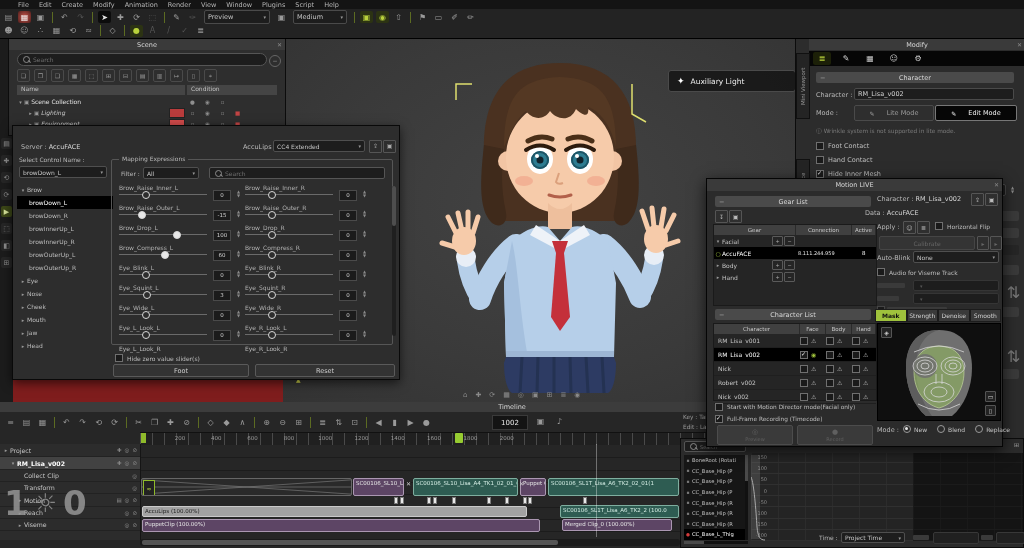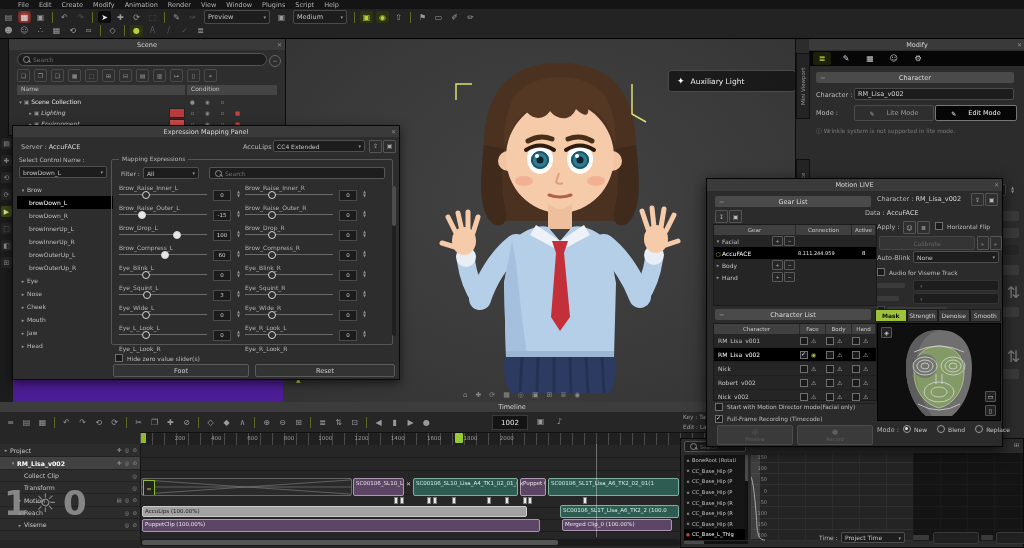--- a/index.html
+++ b/index.html
@@ -1,16 +1,16 @@
 <!DOCTYPE html>
 <html><head>
 <meta charset="utf-8">
 <style>
   html,body{margin:0;padding:0;background:#000}
-  #app{position:relative;width:1024px;height:548px;background:#4c1d95;overflow:hidden;
+  #app{position:relative;width:1024px;height:548px;background:#7f1d1d;overflow:hidden;
        font-family:"DejaVu Sans","Liberation Sans",sans-serif;color:#c8c8c8;-webkit-font-smoothing:antialiased}
   
   #menubar{position:absolute;left:0;top:0;width:1024px;height:9px;background:#141414;display:flex;gap:2px;align-items:center;padding-left:14px;z-index:9}
   .mitem{font-size:6.5px;color:#b5b5b5;padding:0 4px;cursor:default}
   #toolbar{position:absolute;left:0;top:9px;width:1024px;height:29px;background:#232323;border-bottom:1px solid #000;z-index:9}
   #tb1,#tb2{position:absolute;left:2px;display:flex;align-items:center;gap:3px}
   #tb1{top:1px;height:14px}#tb2{top:15px;height:13px}
   .ticon{width:13px;height:12px;display:flex;align-items:center;justify-content:center;font-size:8px;color:#9a9a9a;background:transparent;border-radius:2px}
   .ticon.red{background:radial-gradient(circle,#b04a42 20%,#5a2320 90%);color:#eee}
   .ticon.grn{color:#b9d23c;background:#2c3313}
@@ -430,20 +430,34 @@
       <span style="font-size:6px">✎</span>
       <span>Lite Mode</span>
     </div>
     <div class="modbtn" style="left:139px;top:66px;width:80px;background:#060606;border:1px solid #777;color:#f0f0f0">
       <span style="font-size:6px">✎</span>
       <span>Edit Mode</span>
     </div>
     <div class="lbl dim" style="left:20px;top:88px;font-size:5.8px">
       <span>ⓘ </span><span>Wrinkle system is not supported in lite mode.</span>
     </div>
+    <div id="mod-checks" style="position:absolute;left:20px;top:100px">
+        <div class="modcb">
+          <div class="mcb"></div>
+          <div class="cblbl">Foot Contact</div>
+        </div>
+        <div class="modcb">
+          <div class="mcb"></div>
+          <div class="cblbl">Hand Contact</div>
+        </div>
+        <div class="modcb">
+          <div class="mcb on"></div>
+          <div class="cblbl">Hide Inner Mesh</div>
+        </div>
+      </div>
     <div class="lbl" style="left:20px;top:148px">Auto-Blink :</div>
     <div class="dd" style="left:58px;top:145px;width:58px;height:12px">
       <span class="ddlbl">None</span>
       <span class="ddarr">▾</span>
     </div>
     <div class="lbl" style="left:122px;top:148px">Body Scale :</div>
     <div class="field" style="left:162px;top:145px;width:48px;height:12px;justify-content:flex-end">
       <span>100.000</span>
     </div>
     <div class="stepper" style="left:213px;top:146px">
@@ -459,24 +473,20 @@
         <div class="sliverbox" style="left: 165px; top: 330px; width: 58px; height: 10px;"></div>
         <div class="stepper" style="left: 214px; top: 248px; color: rgb(119, 119, 119);">⇅</div>
         <div class="stepper" style="left: 214px; top: 312px; color: rgb(119, 119, 119);">⇅</div>
       </div>
   <div class="vtab2" style="top: 14px; height: 64px;">Mini Viewport</div>
       <div class="vtab2" style="top: 120px; height: 54px;">Preference</div>
       <div class="vtab2" style="top: 282px; height: 42px;">Project</div>
     </div>
 
   <div id="expr">
-    <div class="titlebar">
-      <span>Expression Mapping Panel</span>
-      <span class="closex">✕</span>
-    </div>
     <div class="lbl" style="left:8px;top:17px">
       <span>Server :</span>&nbsp;<span class="val">AccuFACE</span>
     </div>
     <div class="lbl" style="left:230px;top:17px">AccuLips :</div>
     <div class="dd" style="left:260px;top:14px;width:92px;height:12px">
       <span class="ddlbl">CC4 Extended</span>
       <span class="ddarr">▾</span>
     </div>
     <div style="position:absolute;left:356px;top:14px;width:11px;height:11px;border:1px solid #555;border-radius:1px;font-size:6px;color:#aaa;text-align:center;line-height:10px">⇪</div>
     <div style="position:absolute;left:370px;top:14px;width:11px;height:11px;border:1px solid #555;border-radius:1px;font-size:6px;color:#aaa;text-align:center;line-height:10px">▣</div>

